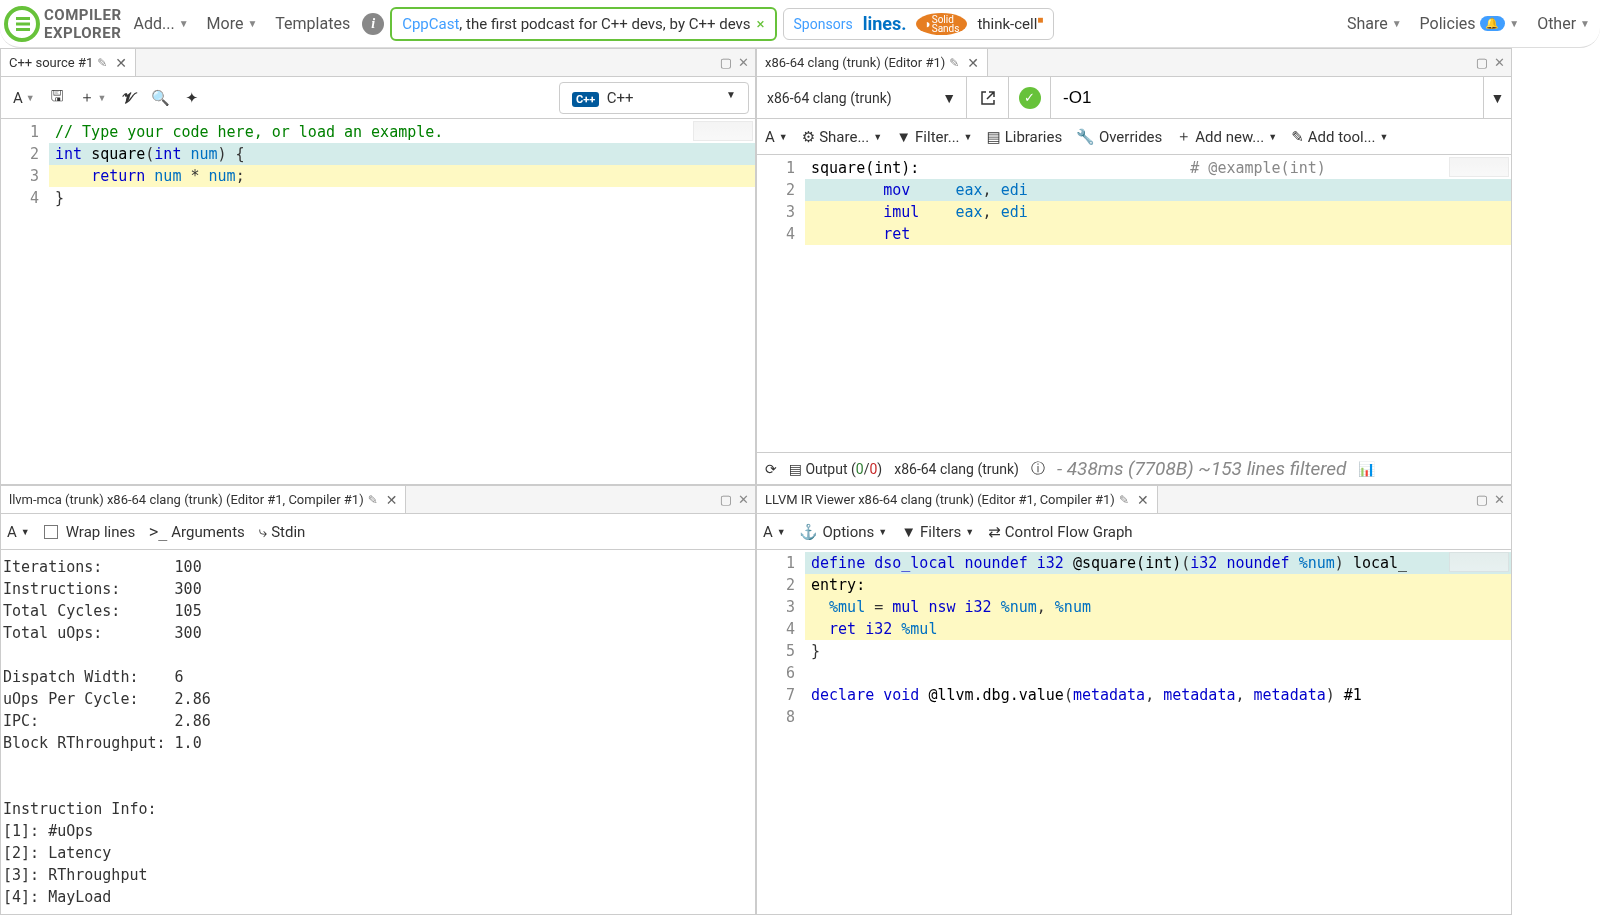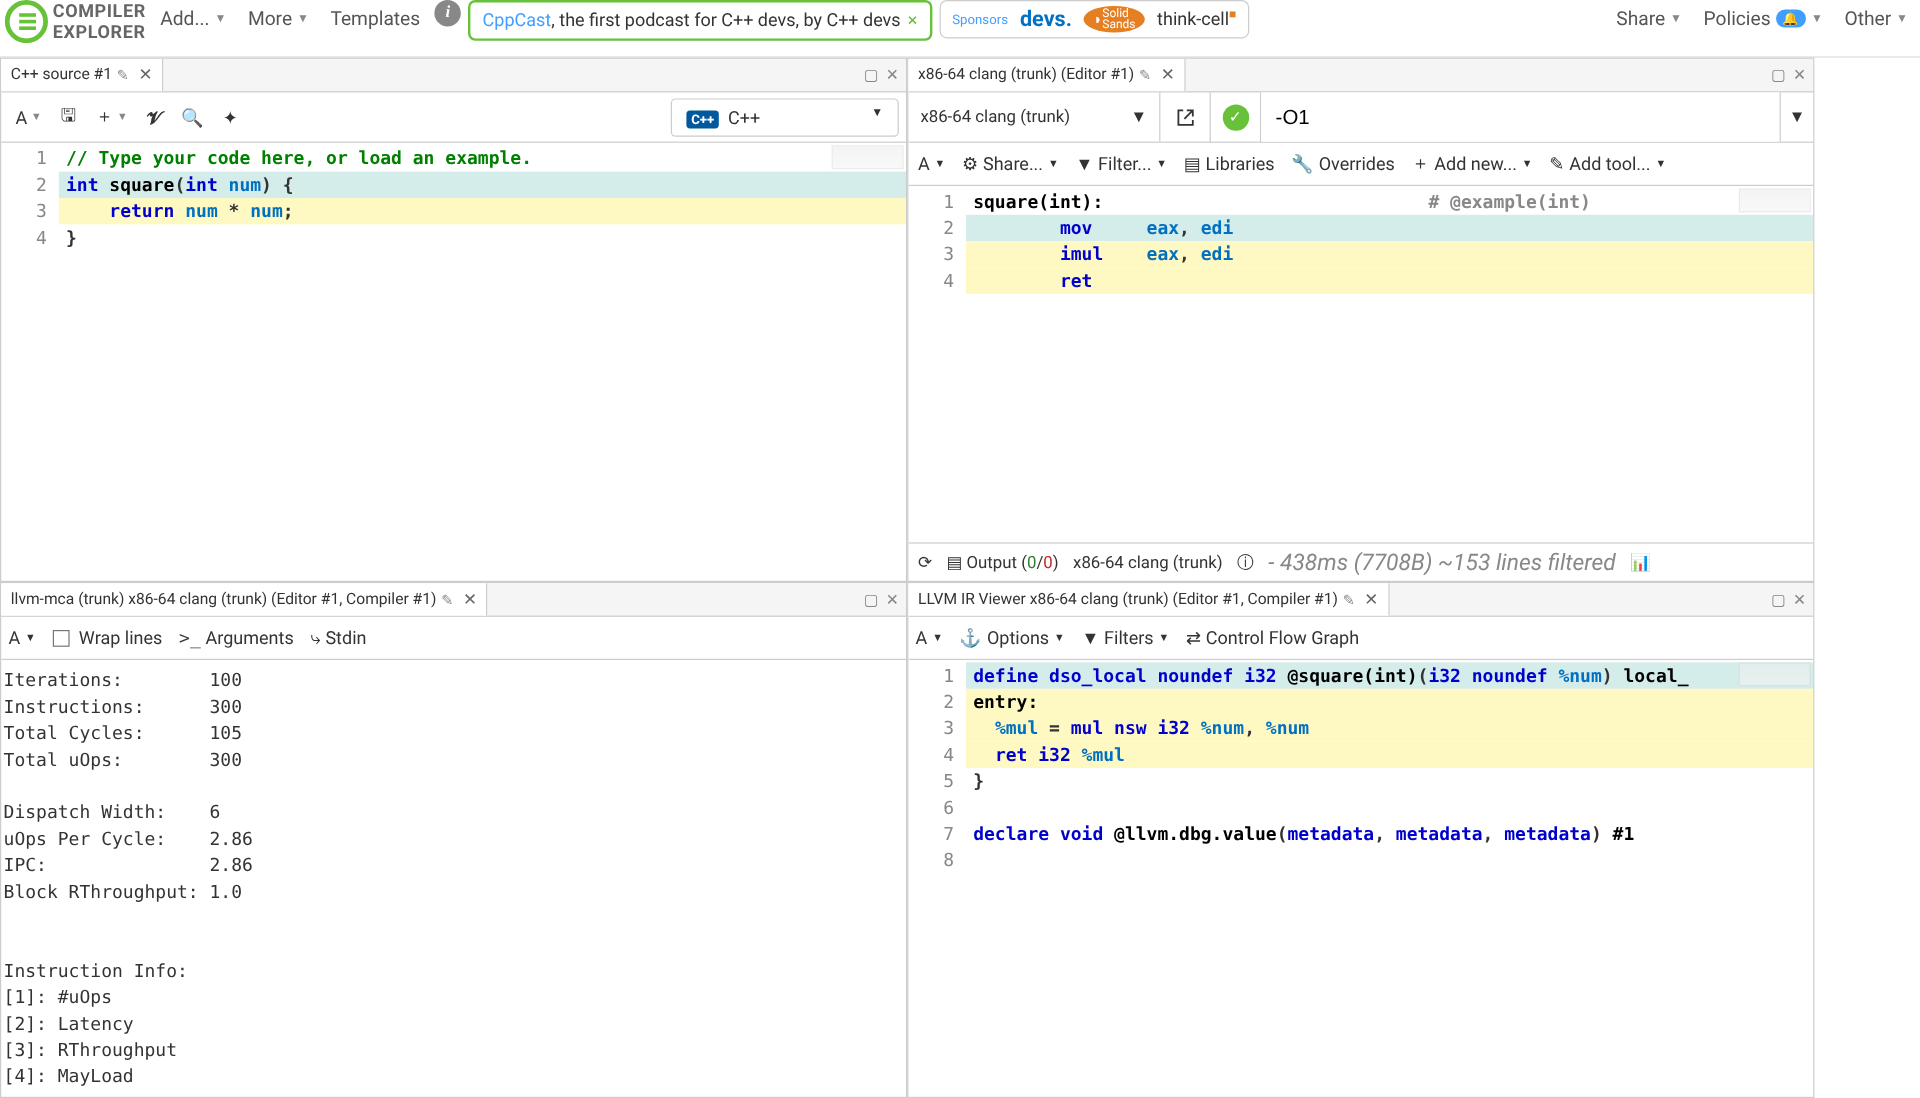--- a/index.html
+++ b/index.html
@@ -1,27 +1,27 @@
 <!DOCTYPE html>
 <html><head>
 <meta charset="utf-8">
 <style>
 * { margin: 0; padding: 0; box-sizing: border-box; }
 body { font-family: -apple-system, BlinkMacSystemFont, "Segoe UI", Roboto, sans-serif; font-size: 14px; background: #fff; color: #333; overflow: hidden; width: 1600px; height: 915px; }
-.topnav { display: flex; align-items: flex-start; height: 48px; border-bottom: 1px solid #ddd; padding: 0 4px; gap: 6px; }
+.topnav { display: flex; align-items: center; height: 48px; border-bottom: 1px solid #ddd; padding: 0 4px; gap: 6px; border-radius: 20px; }
 .logo { display: flex; align-items: center; font-weight: bold; color: #666; font-size: 15px; letter-spacing: 0.5px; }
 .logo svg { margin-right: 4px; }
 .nav-item { color: #555; padding: 6px 6px; cursor: pointer; display: flex; align-items: center; gap: 2px; font-size: 16px; }
 .nav-item .caret { font-size: 10px; color: #888; margin-left: 2px; }
 .info-circle { width: 22px; height: 22px; border-radius: 50%; background: #888; color: #fff; display: flex; align-items: center; justify-content: center; font-size: 14px; font-weight: bold; font-style: italic; font-family: Georgia, serif; }
 .promo-box { border: 2px solid #67c23a; border-radius: 6px; padding: 6px 10px; display: flex; align-items: center; font-size: 15px; color: #333; white-space: nowrap; }
 .promo-box .brand { color: #409eff; }
 .promo-box .close-x { color: #67c23a; margin-left: 6px; cursor: pointer; }
 .sponsors-box { border: 1px solid #ccc; border-radius: 6px; padding: 4px 10px; display: flex; align-items: center; gap: 10px; }
-.sponsors-label { color: #409eff; font-size: 11px; }
+.sponsors-label { color: #409eff; font-size: 14px; }
 .sponsor-logo { font-weight: bold; font-size: 18px; }
 .intel { color: #0071c5; }
 .solidsands { background: #e67e22; color: #fff; border-radius: 50%; padding: 2px 8px; font-size: 12px; display:inline-flex; align-items:center; }
 .thinkcell { color: #333; font-size: 15px; }
 .thinkcell sup { color:#e67e22; font-size:10px; }
 .spacer { flex: 1; }
 .bell { background:#409eff; color:#fff; border-radius:10px; padding:1px 6px; font-size:11px; margin-left:2px; }
 
 .workspace { display: grid; grid-template-columns: 1fr 1fr; grid-template-rows: 437px 1fr; height: calc(915px - 48px); width: 1512px; }
 .pane { border: 1px solid #ccc; display: flex; flex-direction: column; overflow: hidden; position: relative; }
@@ -48,21 +48,21 @@
 .opts-input { flex:1; border:none; height:100%; padding:0 12px; font-size:17px; outline:none; }
 .drop-btn { width:28px; border-left:1px solid #ccc; height:100%; display:flex; align-items:center; justify-content:center; }
 
 .toolbar2 { display:flex; align-items:center; height:36px; border-bottom:1px solid #ccc; padding:0 8px; gap:14px; font-size:15px; }
 .t2-item { display:flex; align-items:center; gap:4px; cursor:pointer; }
 .t2-item .caret { font-size:9px; }
 
 .editor { flex:1; display:flex; font-family: Menlo, Consolas, monospace; font-size:15px; line-height:22px; overflow:auto; position:relative; }
 .gutter { width:48px; text-align:right; padding:2px 10px 2px 0; color:#888; user-select:none; }
 .gutter div { height:22px; }
-.code { flex:1; padding:2px 0; position:relative;font-weight:bold; }
+.code { flex:1; padding:2px 0; position:relative; }
 .code-line { height:22px; white-space:pre; padding-left:6px; }
 .hl-cyan { background:#d4ecea; }
 .hl-yellow { background:#fef9c3; }
 .tok-kw { color:#0000cc; }
 .tok-fn { color:#000; }
 .tok-type { color:#0000cc; }
 .tok-comment { color:#008000; }
 .tok-reg { color:#0070c1; }
 .tok-lbl { color:#000; }
 .minimap { position:absolute; top:2px; right:2px; width:60px; height:20px; background:linear-gradient(#eee,#f5f5f5); opacity:0.6; border:1px solid #ddd; }
@@ -108,21 +108,21 @@
       <span>Templates</span>
     </div>
   <div class="info-circle">i</div>
   <div class="promo-box">
     <span class="brand">CppCast</span>
       <span>, the first podcast for C++ devs, by C++ devs</span>
     <span class="close-x">×</span>
   </div>
   <div class="sponsors-box">
     <span class="sponsors-label">Sponsors</span>
-    <span class="sponsor-logo intel">devs.</span>
+    <span class="sponsor-logo intel">lines.</span>
     <span class="solidsands">◗ <span style="font-size:10px;line-height:9px;">Solid<br>Sands</span></span>
     <span class="thinkcell">think-cell<sup>■</sup></span>
   </div>
   <div class="spacer"></div>
   <div class="nav-item">
       <span>Share</span>
       <span class="caret">▼</span>
     </div>
   <div class="nav-item">
       <span>Policies</span>

